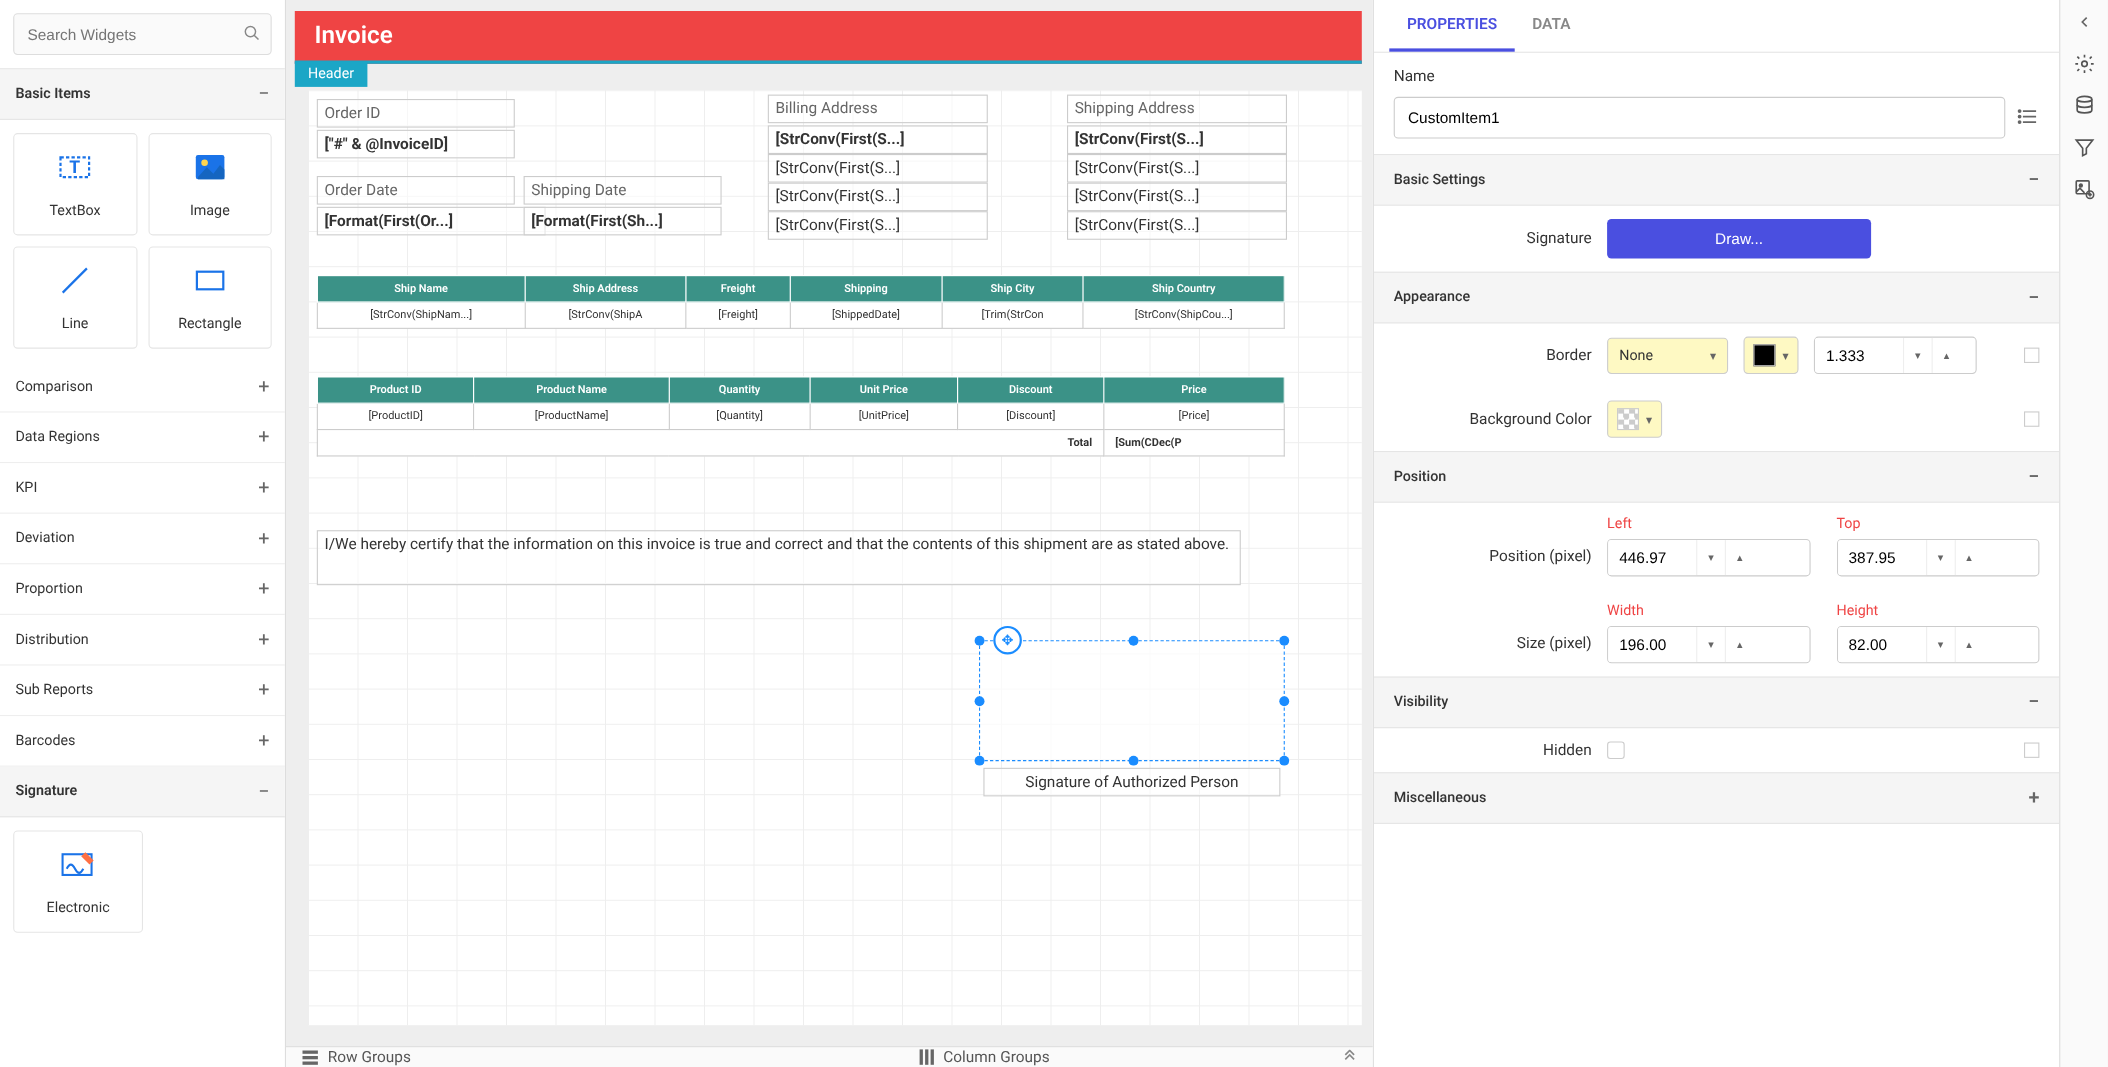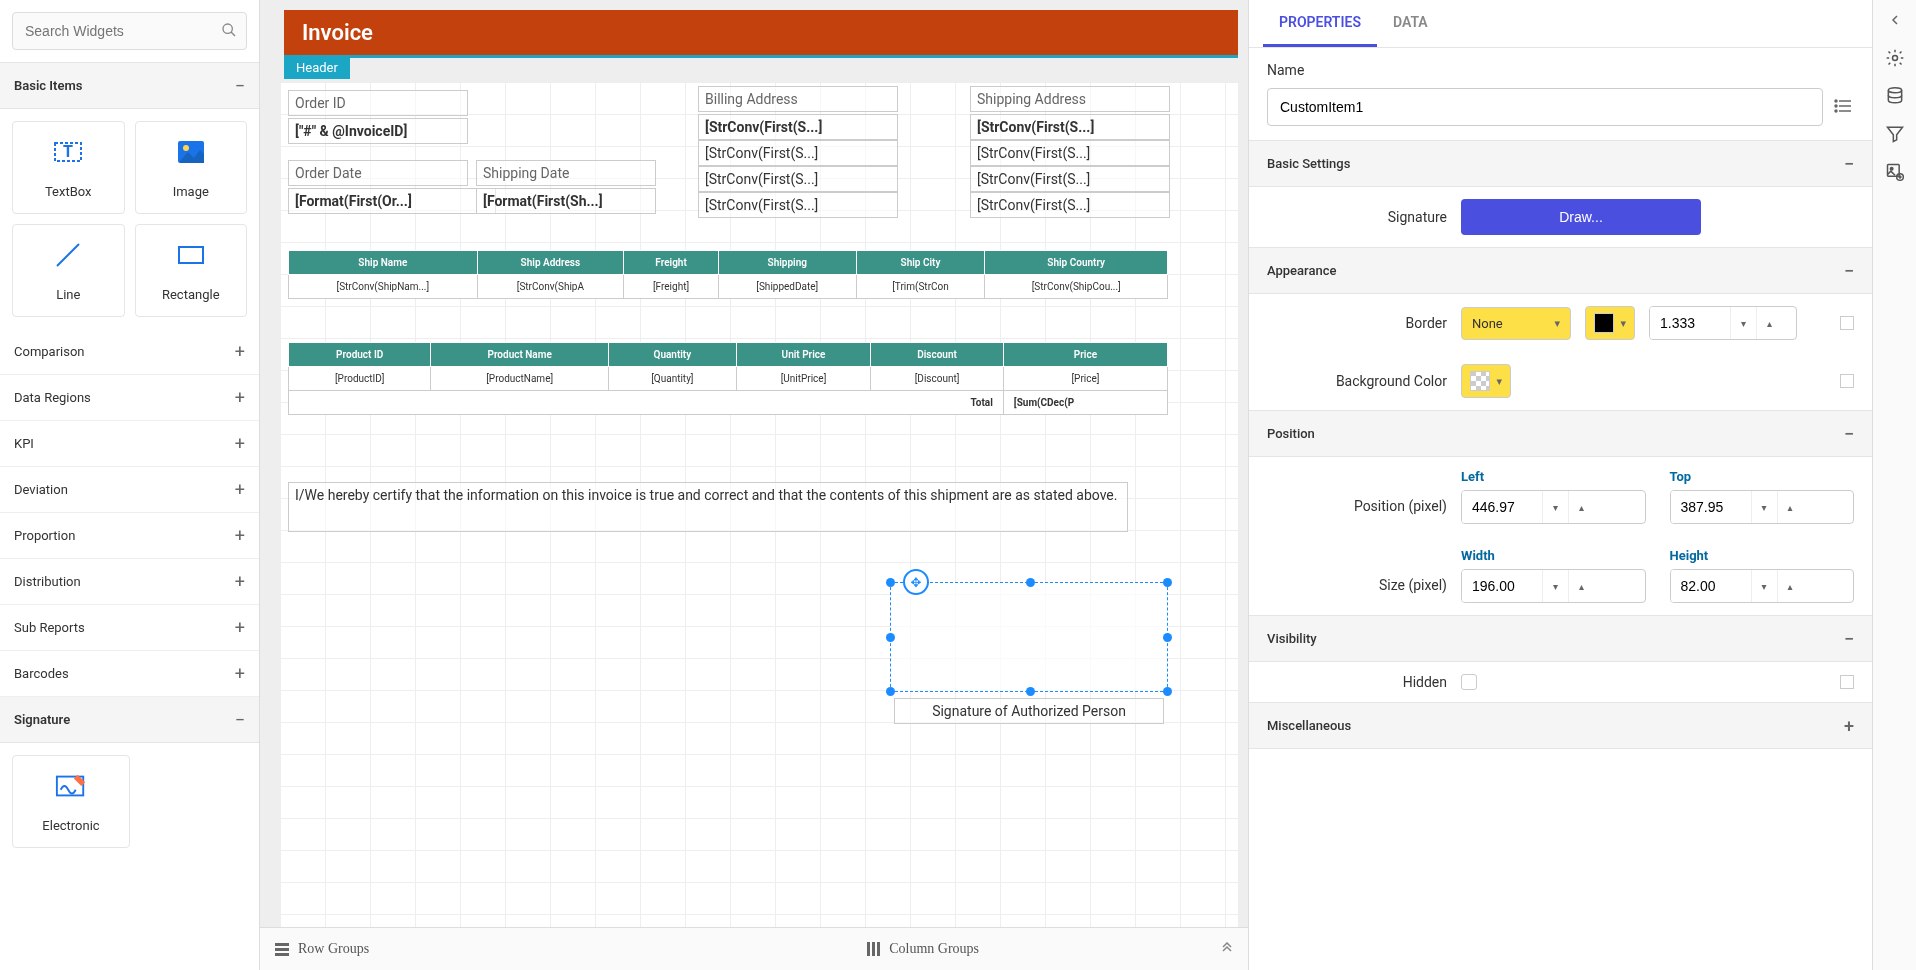--- a/index.html
+++ b/index.html
@@ -18,67 +18,67 @@
 .widget-icon { width: 32px; height: 32px; display: flex; align-items: center; justify-content: center; margin-bottom: 16px; }
 .widget-label { font-size: 13px; color: #333; }
 .single-widget { display: flex; padding: 12px; }
 .single-widget .widget-item { width: 118px; }
 .cat-row { display: flex; justify-content: space-between; align-items: center; padding: 12px 14px; border-bottom: 1px solid #eee; cursor: pointer; }
 .cat-row .plus { font-size: 18px; color: #666; }
 
 
 .canvas-area { flex: 1; background: #eee; position: relative; overflow: auto; }
 .canvas-scroll { position: absolute; inset: 0; overflow: auto; }
-.report-header { background: #c2410c; color: #fff; padding: 10px 18px; font-size: 22px; font-weight: 600; border-bottom: 3px solid #1ba6c6; position: relative; margin: 10px 10px 0 24px; }
+.report-header { background: #ef4444; color: #fff; padding: 10px 18px; font-size: 22px; font-weight: 600; border-bottom: 3px solid #1ba6c6; position: relative; margin: 10px 10px 0 8px; }
 .report-header .header-tag { position: absolute; left: 0; bottom: -24px; background: #1ba6c6; color: #fff; padding: 4px 12px; font-size: 13px; font-weight: 400; }
 .report-body { background: #fff; margin: 24px 10px 0 20px; padding: 10px; position: relative; min-height: 850px;
   background-image: linear-gradient(#eee 1px, transparent 1px), linear-gradient(90deg, #eee 1px, transparent 1px);
   background-size: 45px 32px; }
 .text-box { position: absolute; border: 1px solid #ccc; padding: 4px 6px; font-size: 14px; background: rgba(255,255,255,0.5); white-space: nowrap; overflow: hidden; }
 .text-box.bold { font-weight: 700; }
 .text-box.label { color: #666; }
 
 .tbl { position: absolute; border-collapse: collapse; font-size: 10px; }
 .tbl th { background: #3b9287; color: #fff; font-weight: 600; padding: 6px 10px; border: 1px solid #fff; text-align: center; }
 .tbl td { border: 1px solid #ccc; padding: 6px 10px; text-align: center; background: #fff; }
 .tbl .total-row td { font-weight: 700; text-align: right; }
 
 .sel-box { position: absolute; border: 1px dashed #1a8cff; background: rgba(255,255,255,0.7); }
 .sel-handle { position: absolute; width: 9px; height: 9px; background: #1a8cff; border-radius: 50%; }
 .move-icon { position: absolute; width: 26px; height: 26px; border: 2px solid #1a8cff; border-radius: 50%; display: flex; align-items: center; justify-content: center; color: #1a8cff; background: #fff; font-size: 13px; }
 
-.bottom-bar { position: absolute; bottom: 0; left: 0; right: 0; height: 43px; background: #fafafa; border-top: 1px solid #ddd; display: flex; align-items: center; padding: 0 14px; gap: 56px; font-family: Liberation Serif, serif; }
+.bottom-bar { position: absolute; bottom: 0; left: 0; right: 0; height: 19px; background: #fafafa; border-top: 1px solid #ddd; display: flex; align-items: center; padding: 0 14px; gap: 20px; }
 .bg-item { display: flex; align-items: center; gap: 8px; color: #555; font-size: 14px; }
 .collapse-btn { margin-left: auto; color: #888; cursor: pointer; }
 
 
 .props-panel { width: 624px; border-left: 1px solid #ddd; background: #fff; display: flex; flex-direction: column; overflow: auto; }
 .tabs { display: flex; border-bottom: 1px solid #e5e5e5; padding: 0 14px; }
 .tab { padding: 14px 16px; font-size: 14px; font-weight: 600; color: #888; cursor: pointer; }
 .tab.active { color: #4a4fe0; border-bottom: 3px solid #4a4fe0; }
 .prop-section { padding: 14px 18px; }
 .prop-label { font-size: 14px; margin-bottom: 10px; display: block; color: #333; }
 .prop-input { width: 100%; padding: 10px 12px; border: 1px solid #ccc; border-radius: 4px; font-size: 14px; }
 .name-row { display: flex; gap: 10px; align-items: center; }
 .list-icon { width: 22px; height: 22px; color: #666; }
 .prop-header { display: flex; justify-content: space-between; align-items: center; padding: 12px 18px; background: #f5f5f5; border-top: 1px solid #e5e5e5; border-bottom: 1px solid #e5e5e5; font-weight: 500; }
 .prop-header .toggle { font-size: 18px; color: #666; }
 .prop-row { display: flex; align-items: center; padding: 12px 18px; gap: 14px; }
 .prop-row .row-label { width: 180px; text-align: right; font-size: 14px; }
 .draw-btn { background: #4a4fe0; color: #fff; border: none; padding: 10px 60px; border-radius: 4px; font-size: 14px; cursor: pointer; flex: 1; max-width: 240px; }
-.dropdown { border: 1px solid #ccc; border-radius: 4px; padding: 8px 10px; display: flex; align-items: center; justify-content: space-between; min-width: 110px; background: #fde047; cursor: pointer; }
+.dropdown { border: 1px solid #ccc; border-radius: 4px; padding: 8px 10px; display: flex; align-items: center; justify-content: space-between; min-width: 110px; background: #fef9c3; cursor: pointer; }
 .chev { font-size: 11px; color: #666; }
 .color-swatch { width: 20px; height: 20px; background: #000; border: 1px solid #ccc; display: inline-block; }
 .color-swatch.checker { background: repeating-conic-gradient(#ccc 0 25%, #fff 0 50%) 0 / 10px 10px; }
 .num-field { display: flex; border: 1px solid #ccc; border-radius: 4px; overflow: hidden; min-width: 148px; background: #fff; }
 .num-field input { border: none; padding: 8px 10px; width: 80px; font-size: 14px; outline: none; }
 .num-field .spinner { display: flex; flex-direction: row; }
 .num-field .sp { width: 26px; display: flex; align-items: center; justify-content: center; border-left: 1px solid #eee; font-size: 10px; color: #666; cursor: pointer; }
 .pos-grid { display: grid; grid-template-columns: 1fr 1fr; gap: 10px 24px; }
-.sublabel { font-size: 13px; color: #0369a1; margin-bottom: 6px; font-weight: bold; }
+.sublabel { font-size: 13px; color: #ef4444; margin-bottom: 6px; }
 .checkbox { width: 16px; height: 16px; border: 1px solid #ccc; border-radius: 3px; }
 .reset-sq { width: 14px; height: 14px; border: 1px solid #ccc; margin-left: auto; }
 
 
 .right-rail { width: 44px; border-left: 1px solid #ddd; background: #fafafa; display: flex; flex-direction: column; align-items: center; padding-top: 8px; gap: 14px; }
 .rail-icon { width: 24px; height: 24px; display: flex; align-items: center; justify-content: center; color: #555; cursor: pointer; }
 
 
 svg { display: block; }
 </style>

